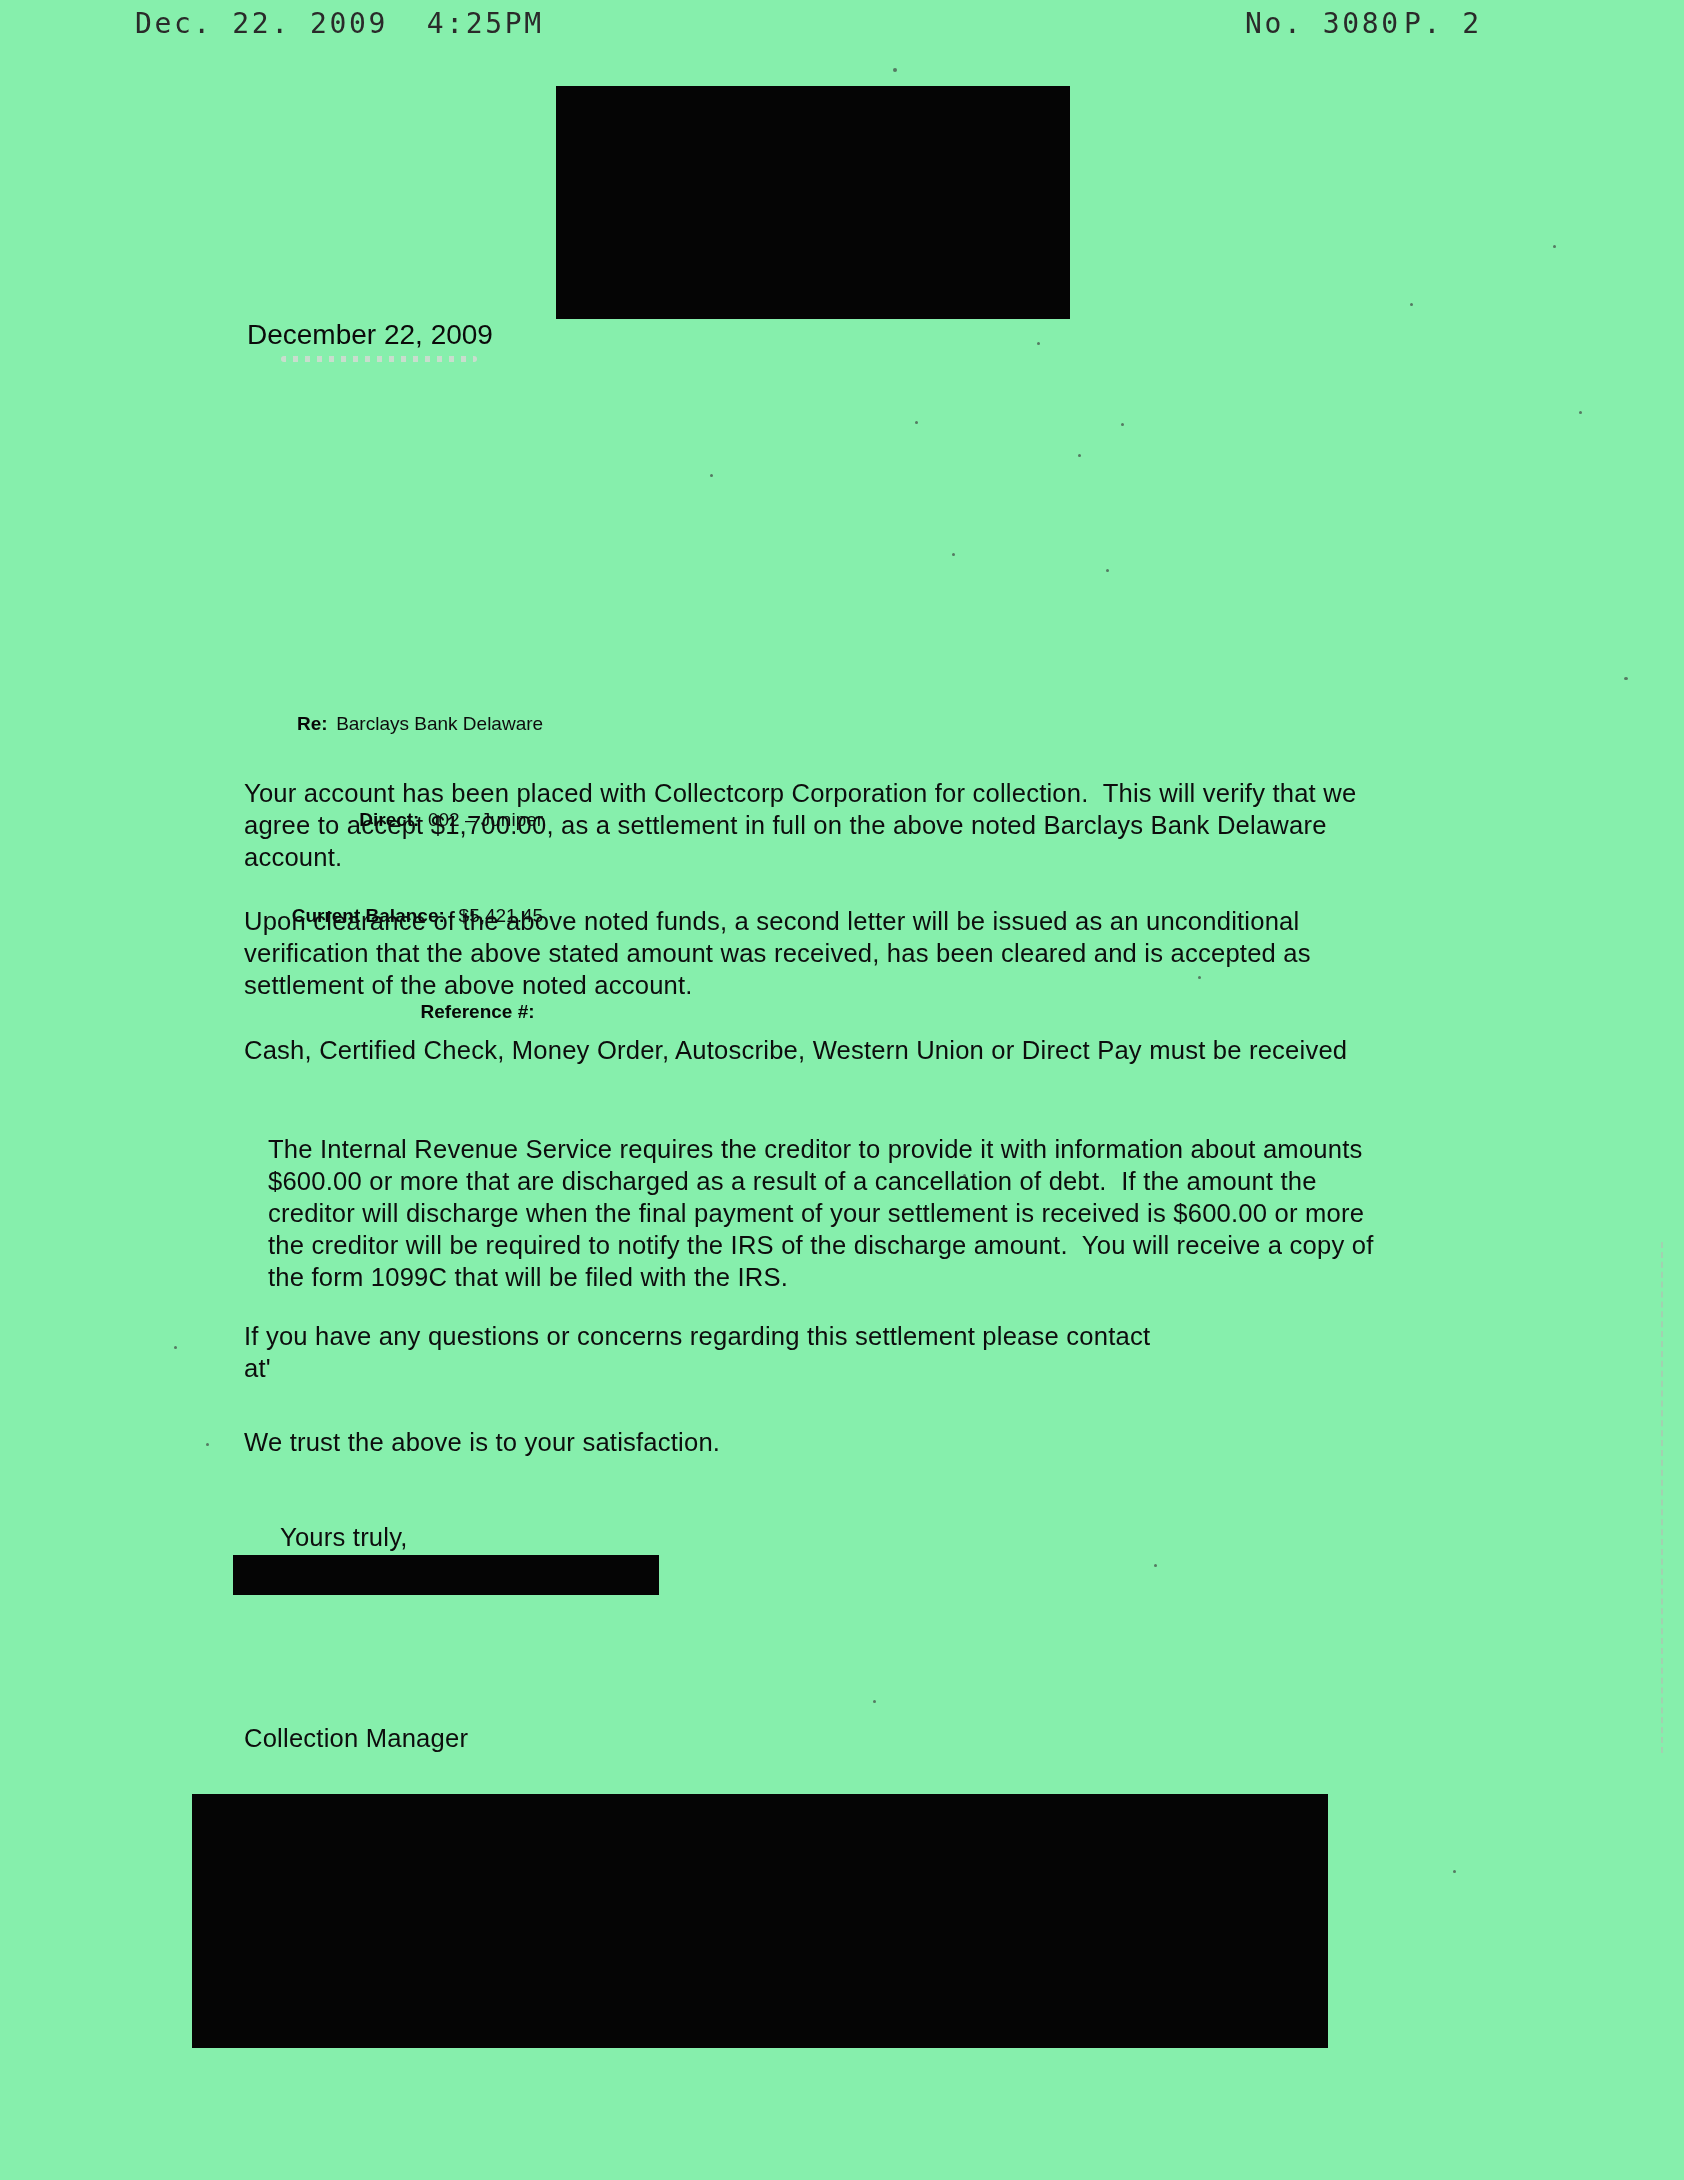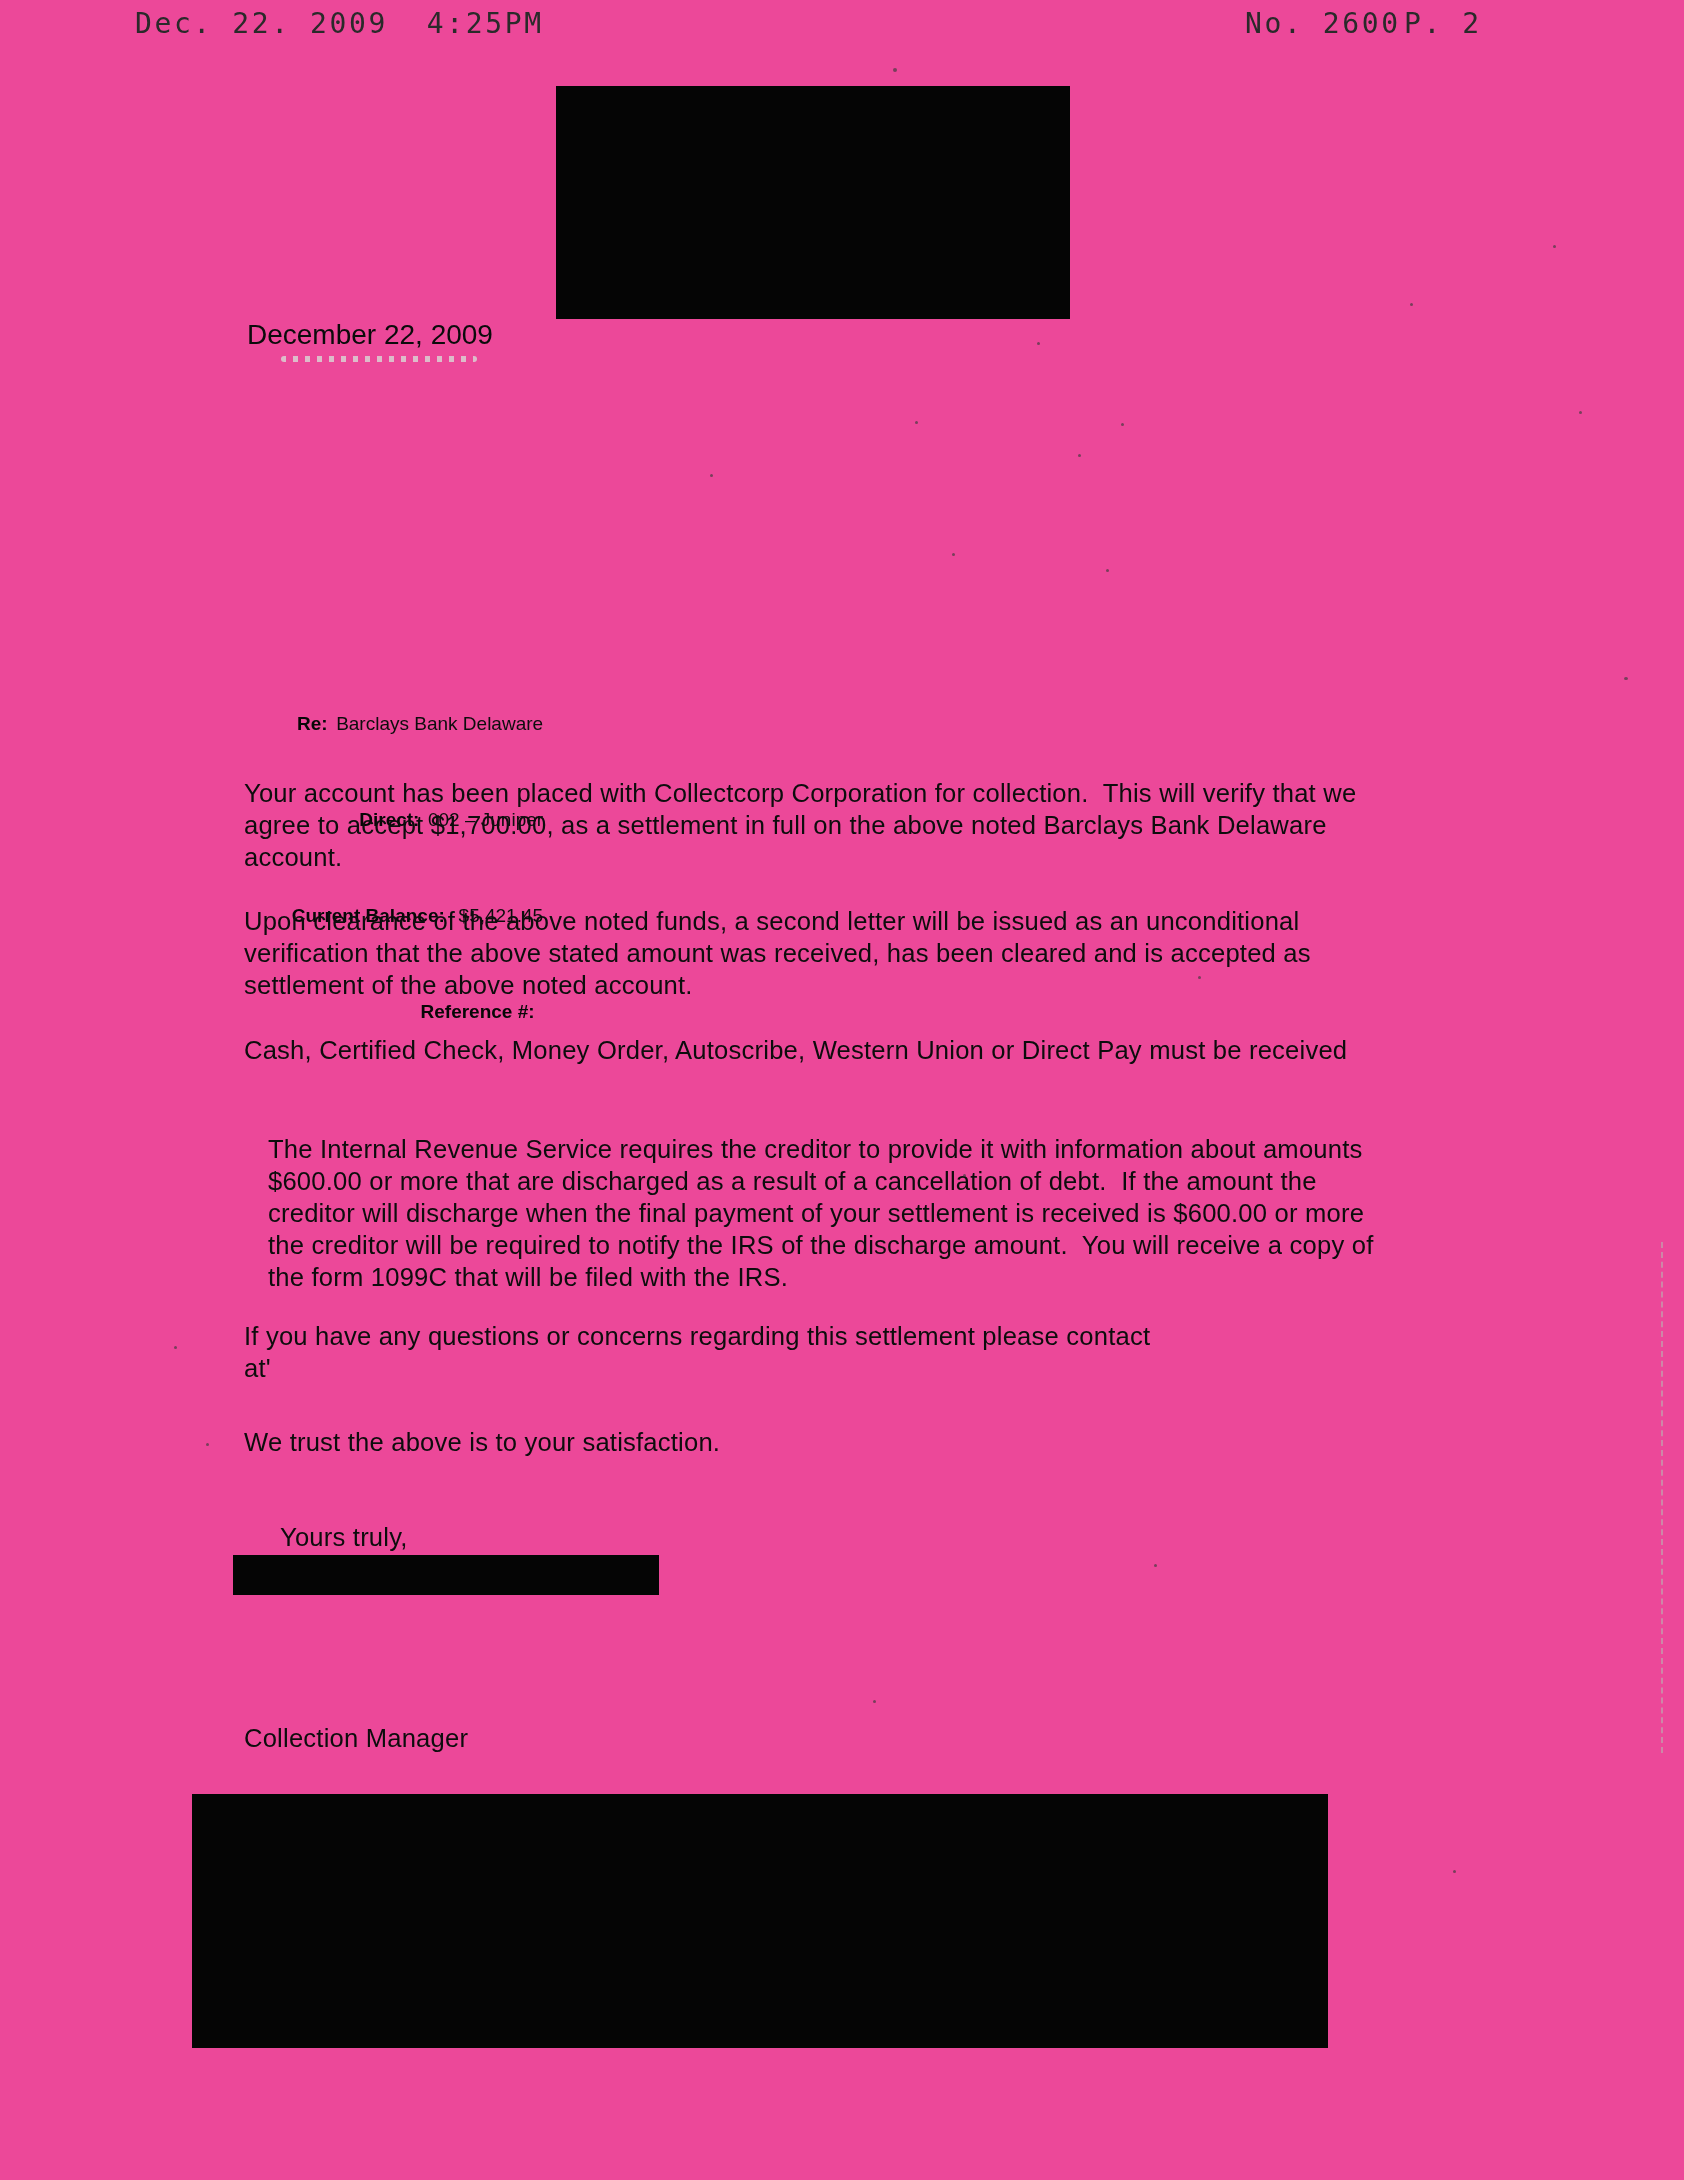--- a/index.html
+++ b/index.html
@@ -3,21 +3,21 @@
 <meta charset="utf-8">
 <style>
   * { margin: 0; padding: 0; box-sizing: border-box; }
   html, body { background: #ffffff; }
   body { font-family: "Liberation Sans", sans-serif; }
 
   .page {
     position: relative;
     width: 1684px;
     height: 2181px;
-    background: #ec4899;
+    background: #86efac;
     overflow: hidden;
     color: #0e0e0e;
   }
 
   
   .fax-header-left, .fax-header-no, .fax-header-page {
     position: absolute;
     top: 6.8px;
     font-family: "DejaVu Sans Mono", monospace;
     font-size: 28px;
@@ -100,21 +100,21 @@
     border-left: 2.6px dashed #b9b9b4;
     opacity: .55;
   }
 </style>
 </head>
 <body>
 
 <div class="page">
 
   <span class="fax-header-left">Dec. 22. 2009  4:25PM</span>
-  <span class="fax-header-no">No. 2600</span>
+  <span class="fax-header-no">No. 3080</span>
   <span class="fax-header-page">P. 2</span>
 
   <div class="redaction redaction-address"></div>
 
   <div class="letter-date">December 22, 2009</div>
   <div class="ghosting"></div>
 
   <div class="re-block">
     <div class="re-row">
       <span class="re-label">Re:</span><span class="re-value">Barclays Bank Delaware</span>

